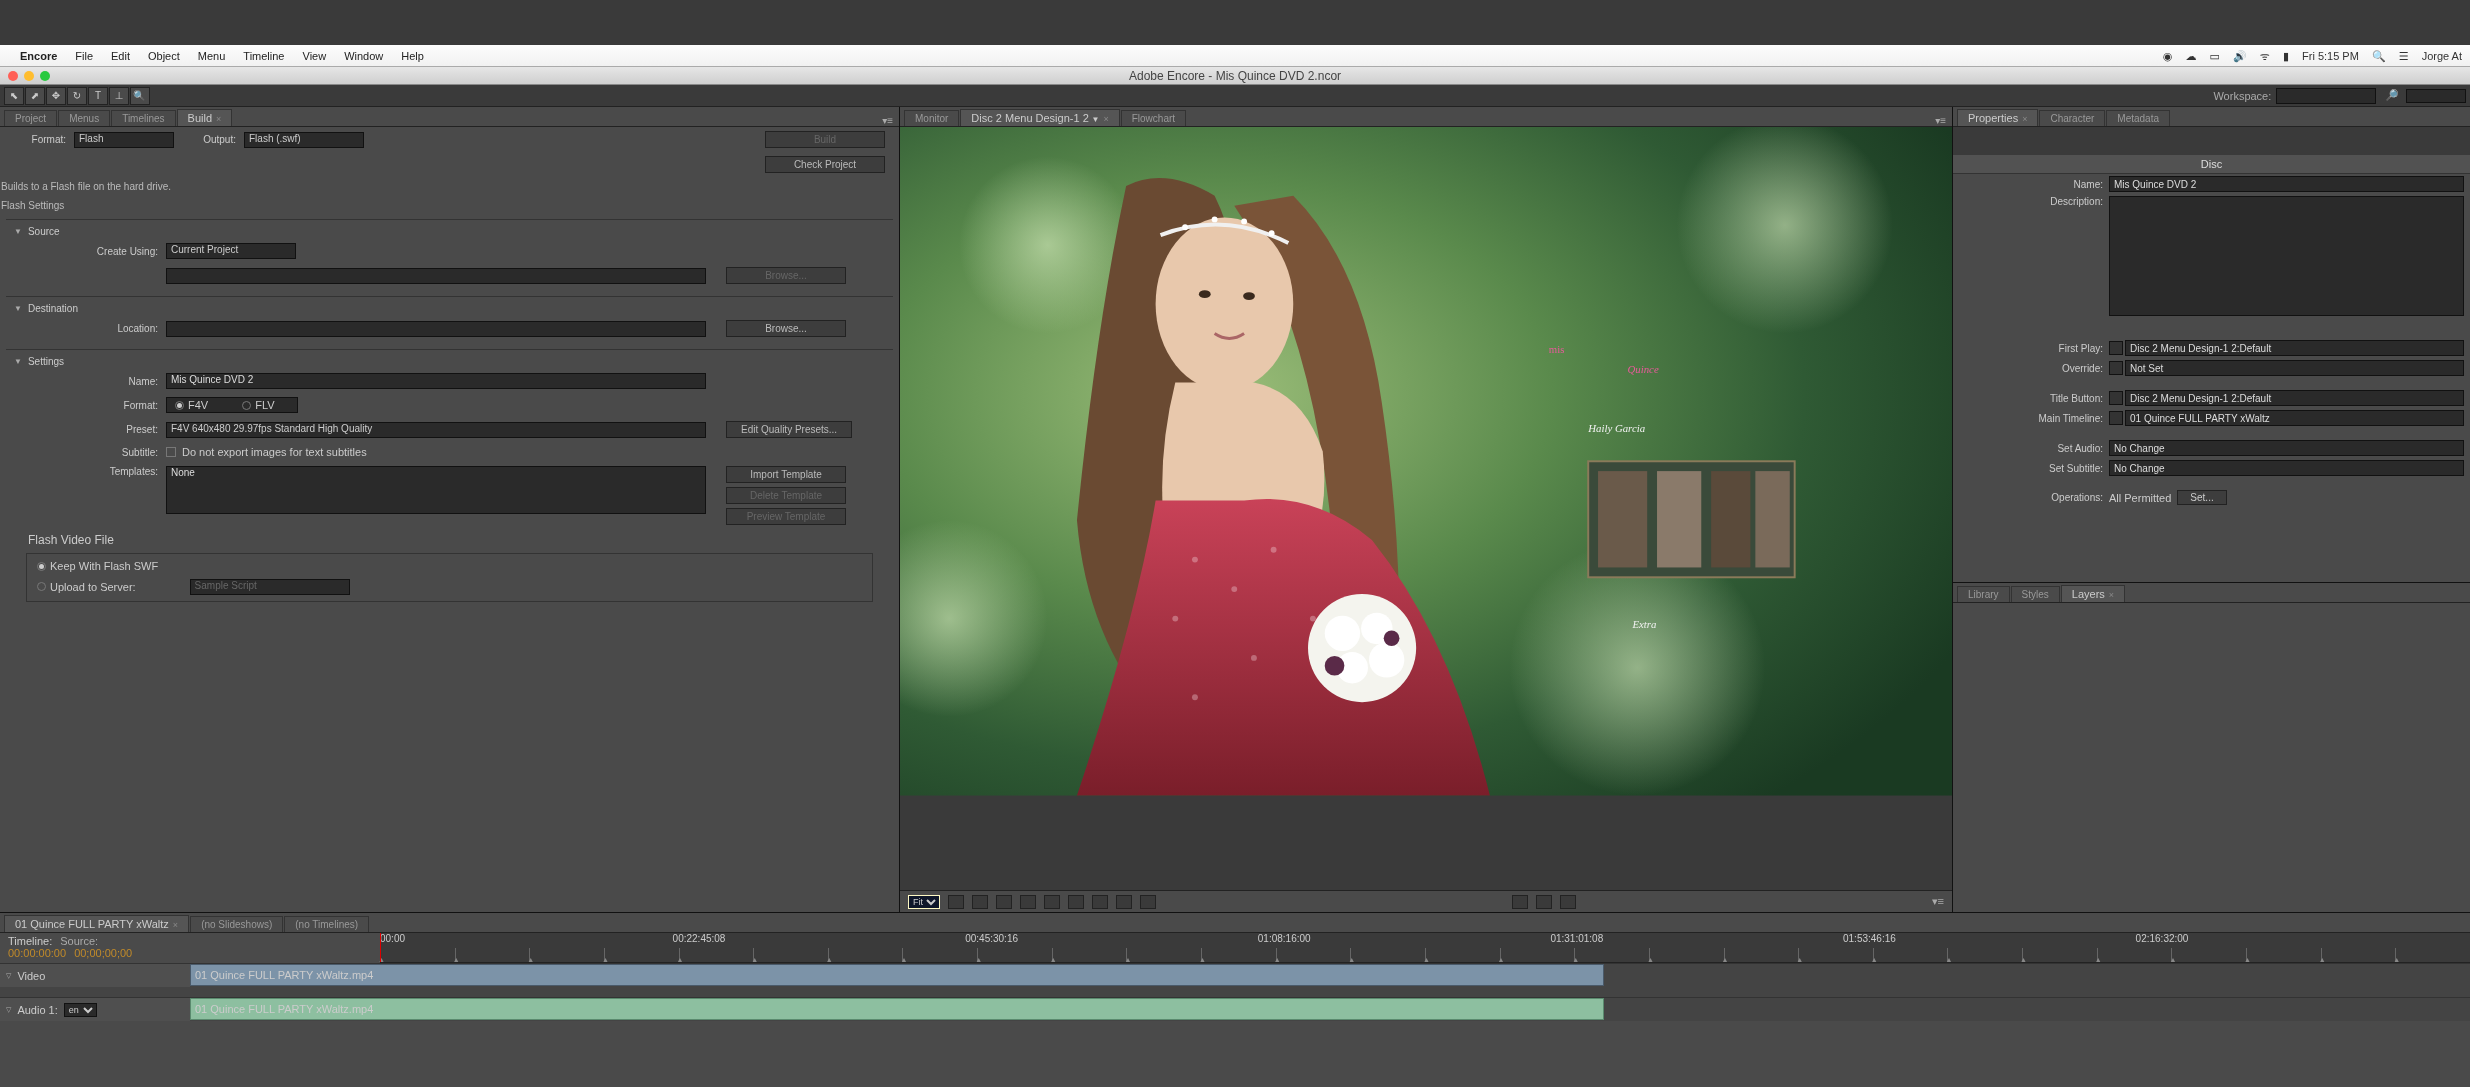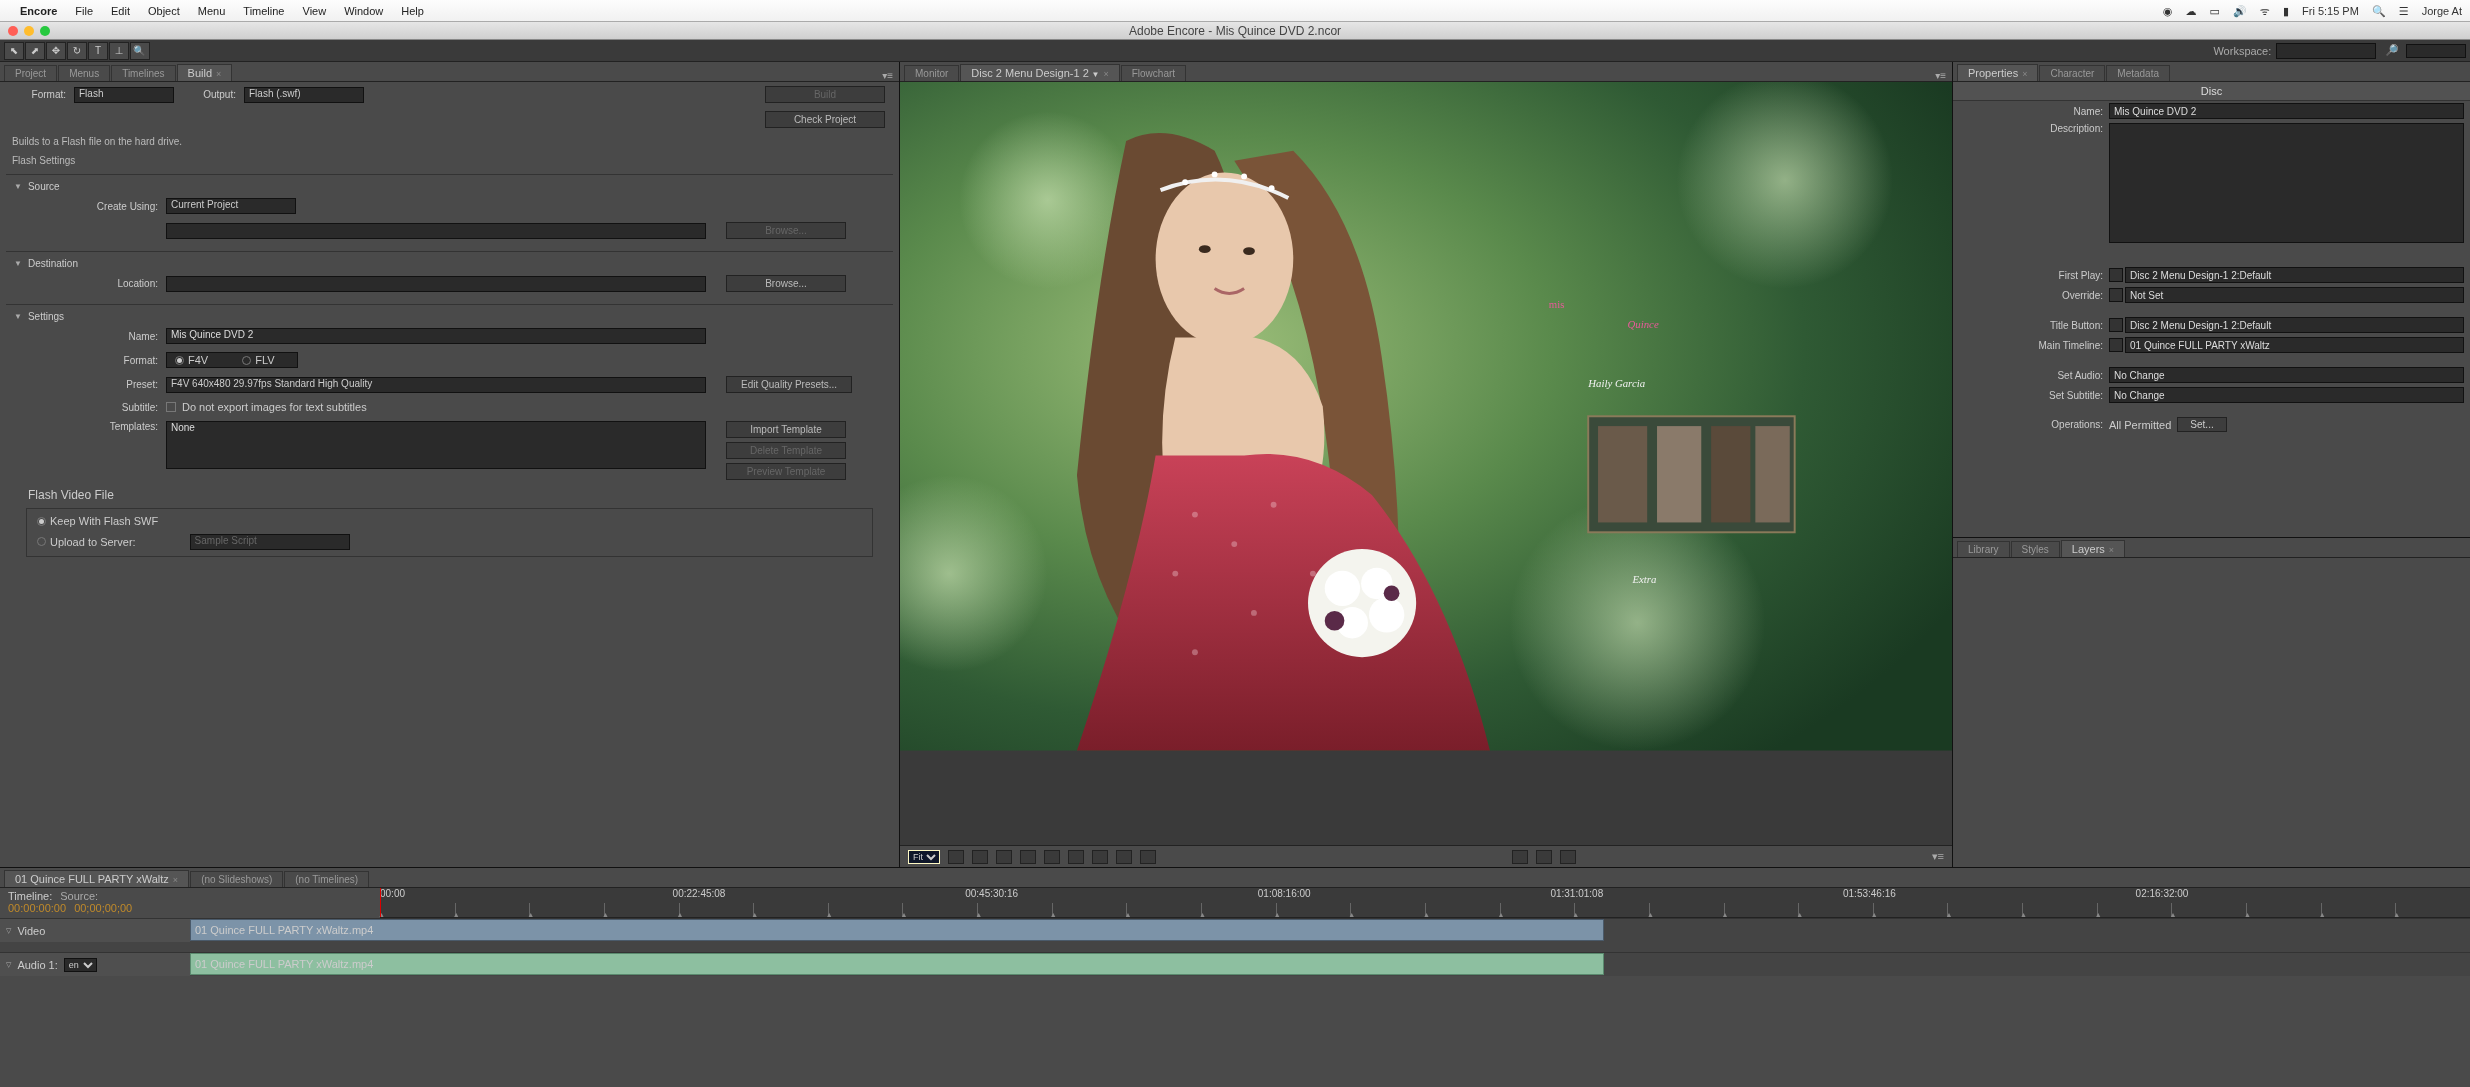--- a/index.html
+++ b/index.html
@@ -1,19 +1,19 @@
 <!DOCTYPE html>
 <html><head>
 <meta charset="utf-8">
 <style>
 * { margin:0; padding:0; box-sizing:border-box; font-family:"Lucida Grande","Segoe UI",sans-serif; font-size:11px; color:#ccc; }
 body { background:#3a3a3a; width:2470px; height:1087px; overflow:hidden; user-select:none; }
 
 
-.menubar { height:22px; background:linear-gradient(#fdfdfd,#f1f1f1); display:flex; align-items:center; padding:0 8px; color:#222; border-bottom:1px solid #aaa; }
+.menubar { height:22px; background:linear-gradient(#fdfdfd,#f1f1f1); display:flex; align-items:center; padding:0 8px; color:#222; border-bottom:1px solid #aaa;margin-top:45px; }
 .menubar .apple { font-size:14px; margin-right:12px; }
 .menubar .m { margin-right:18px; color:#222; }
 .menubar .m.bold { font-weight:bold; }
 .menubar .spacer { flex:1; }
 .menubar .right span { margin-left:10px; color:#333; }
 
 
 .titlebar { height:18px; background:linear-gradient(#e6e6e6,#cfcfcf); display:flex; align-items:center; border-bottom:1px solid #888; position:relative; }
 .titlebar .traffic { display:flex; gap:6px; margin-left:8px; }
 .titlebar .dot { width:10px; height:10px; border-radius:50%; }
@@ -38,21 +38,21 @@
 .tab .x { margin-left:4px; color:#888; font-size:9px;}
 .tabrow .menu { margin-left:auto; margin-right:6px; color:#aaa; font-size:10px;}
 
 
 .panel { background:#4a4a4a; flex:1; overflow:auto; }
 .build .row { display:flex; align-items:center; padding:4px 14px; }
 .build .lbl { width:120px; text-align:right; padding-right:8px; color:#ccc; font-size:10px;}
 .build select,.build .drop { height:16px; background:#2a2a2a; border:1px solid #111; color:#ccc; font-size:10px; padding:0 4px;}
 .build .btn { background:#3d3d3d; border:1px solid #222; color:#bbb; padding:2px 14px; font-size:10px; min-width:120px; text-align:center;}
 .build .btn.dis { color:#666; }
-.build .note { color:#bbb; padding:4px 12px; font-size:10px;}
+.build .note { color:#bbb; padding:4px 1px; font-size:10px;}
 .build .section { border-top:1px solid #333; margin:4px 6px; padding:4px 0; }
 .build .shead { display:flex; align-items:center; color:#ccc; font-size:10px; padding:2px 8px;}
 .build .shead::before{content:"▼"; font-size:8px; margin-right:6px; color:#aaa;}
 .build .txt { flex:1; max-width:540px; height:16px; background:#2a2a2a; border:1px solid #111; color:#ddd; padding:0 4px; font-size:10px;}
 .build .radio { display:inline-flex; align-items:center; margin-right:14px; font-size:10px; color:#ccc;}
 .build .radio .r { width:9px; height:9px; border-radius:50%; border:1px solid #777; margin-right:4px; display:inline-block;}
 .build .radio.sel .r::after{content:""; display:block; width:5px;height:5px;border-radius:50%; background:#ccc; margin:1px;}
 .build .chk { width:10px; height:10px; border:1px solid #777; margin-right:6px; display:inline-block;}
 .build .ind { padding-left:40px; }
 .build .group { border:1px solid #333; margin:6px 20px; padding:6px 10px; }
@@ -79,21 +79,21 @@
 .monitor .view .img { position:absolute; inset:0; }
 .monitor .ctrlbar { height:22px; background:#4a4a4a; border-top:1px solid #222; display:flex; align-items:center; padding:0 8px; gap:8px;}
 .monitor .ctrlbar .cbtn{ width:16px; height:14px; background:#3a3a3a; border:1px solid #222;}
 .monitor .ctrlbar select{ height:14px; background:#0f172a; border:1px solid #fef9c3; font-size:9px; color:#ccc;}
 .monitor .ctrlbar .sp{flex:1;}
 
 
 .menutext { font-family:"Brush Script MT","Segoe Script",cursive; }
 
 
-.props { background:#4a4a4a; flex:1;}
+.props { background:#4a4a4a; flex:1;margin-top:28px;}
 .props .disc-hdr{ text-align:center; padding:3px; background:#525252; border-bottom:1px solid #333; font-size:11px; color:#ddd;}
 .props .prow { display:flex; align-items:center; padding:2px 6px; }
 .props .plbl { width:150px; text-align:right; padding-right:6px; font-size:10px; color:#ccc;}
 .props .pval { flex:1; height:16px; background:#2a2a2a; border:1px solid #111; color:#ddd; font-size:10px; padding:0 4px; display:flex; align-items:center;}
 .props .pval.tall{ height:120px; align-items:flex-start; padding-top:4px;}
 .props .link { width:14px; height:14px; background:#333; border:1px solid #111; margin-right:2px;}
 .props .pbtn{ background:#3d3d3d; border:1px solid #222; padding:1px 12px; font-size:10px; color:#ccc; margin-left:6px;}
 
 .col-right .lower { height:330px; border-top:1px solid #111; background:#4a4a4a;}
 

